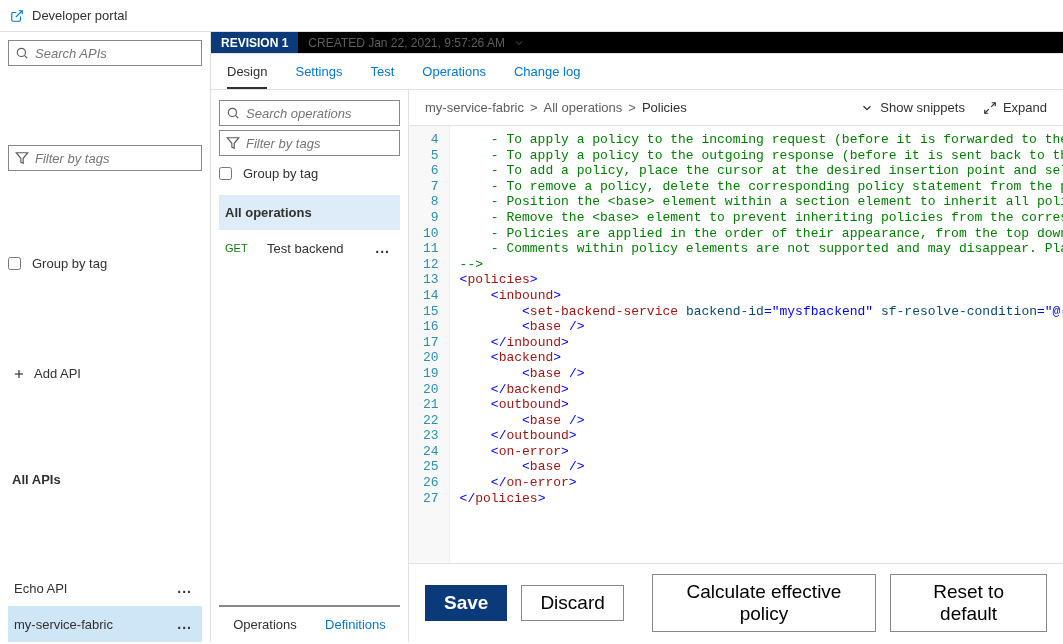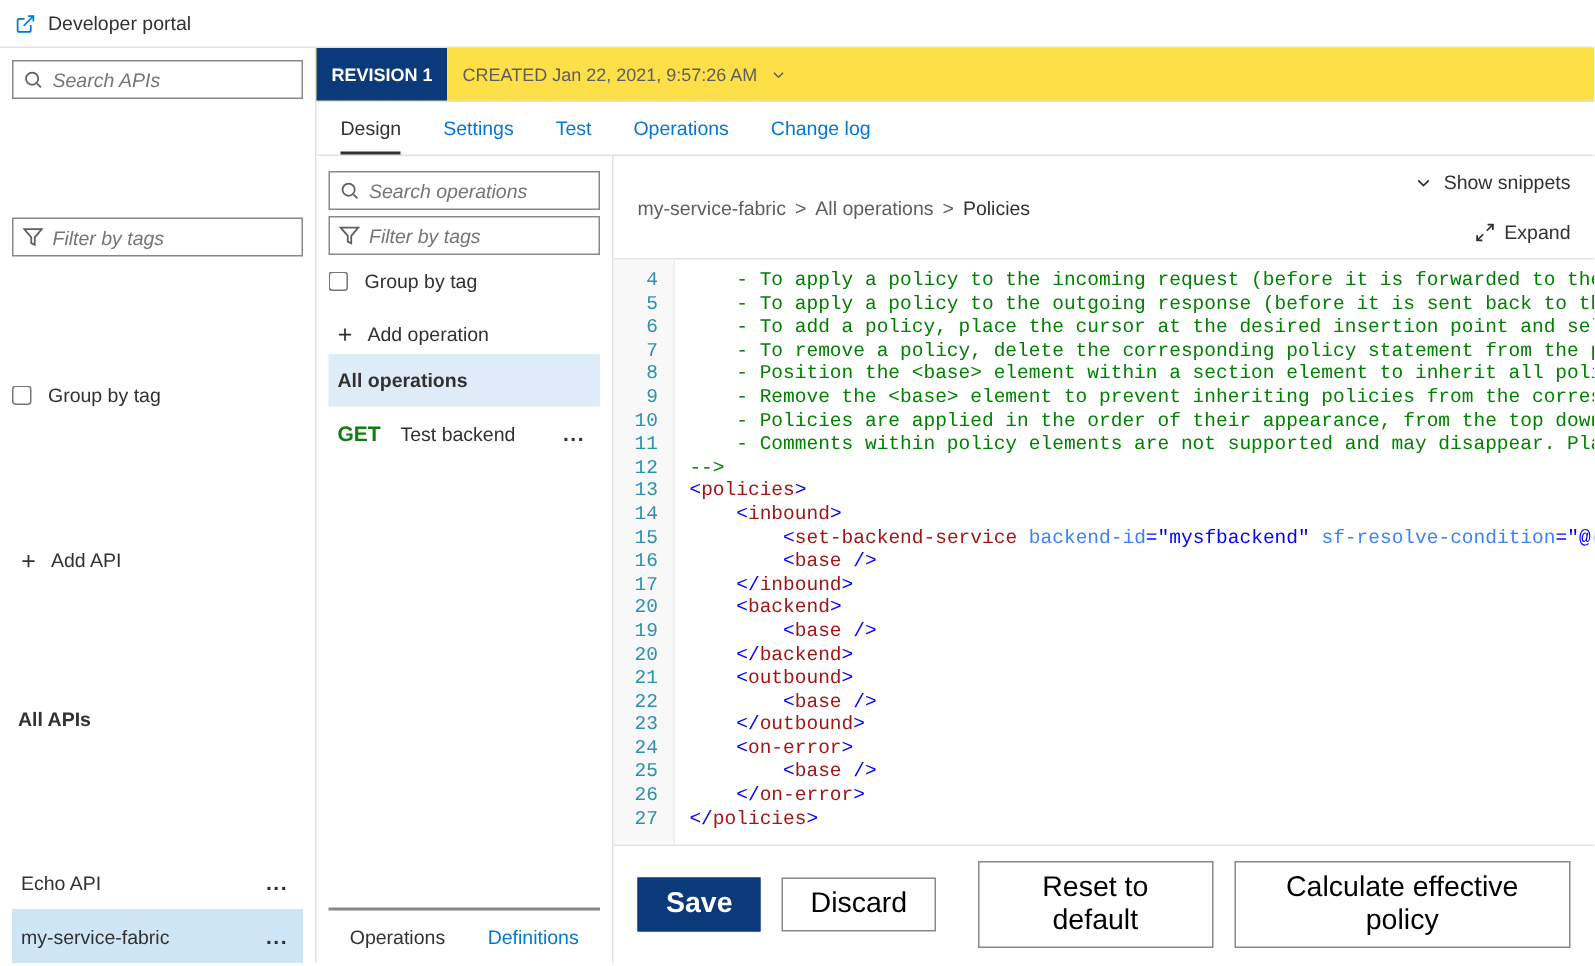--- a/index.html
+++ b/index.html
@@ -21,57 +21,57 @@
 
 .side-btn { display: flex; align-items: center; gap: 8px; padding: 6px 4px; cursor: pointer; }
 .side-btn svg { width: 14px; height: 14px; }
 
 .side-head { font-weight: 600; padding: 10px 4px 8px 4px; }
 
 .api-item { display: flex; align-items: center; justify-content: space-between; padding: 10px 6px; cursor: pointer; }
 .api-item.selected { background: #cfe6f7; }
 .dots { padding: 0 4px; cursor: pointer; letter-spacing: 1px; font-weight: bold; font-size: 14px; }
 
-.rev-bar { display: flex; align-items: stretch; background: #fde047; border-bottom: 1px solid #e1e1e1; height: 36px; font-size: 12px; }
+.rev-bar { display: flex; align-items: stretch; background: #000000; border-bottom: 1px solid #e1e1e1; height: 22px; font-size: 12px; }
 .rev-pill { background: #0b3a7a; color: #fff; font-weight: 600; padding: 0 10px; display: flex; align-items: center; }
 .rev-meta { display: flex; align-items: center; padding: 0 10px; gap: 8px; color: #605e5c; }
 .chev { width: 12px; height: 12px; }
 
 .tabs { display: flex; gap: 28px; padding: 10px 16px 0 16px; border-bottom: 1px solid #e1e1e1; }
 .tab { padding-bottom: 8px; cursor: pointer; color: #0078d4; }
 .tab.active { color: #323130; border-bottom: 2px solid #323130; }
 
 .work { display: flex; flex: 1; min-height: 0; }
 .ops-col { width: 198px; border-right: 1px solid #e1e1e1; display: flex; flex-direction: column; padding: 10px 8px 0 8px; }
 
 .op-row { display: flex; align-items: center; padding: 10px 6px; gap: 10px; cursor: pointer; }
 .op-row.allops { background: #deecf9; font-weight: 600; justify-content: space-between; }
-.verb { color: #107c10; font-weight: 700; font-size: 14px; width: 32px; }
+.verb { color: #107c10; font-weight: 400; font-size: 11px; width: 32px; }
 
 .bottom-tabs { margin-top: auto; border-top: 2px solid #8a8886; display: flex; justify-content: space-around; padding: 10px 0; }
 .btab { cursor: pointer; color: #323130; }
 .btab.link { color: #0078d4; }
 
 .editor-col { flex: 1; display: flex; flex-direction: column; min-width: 0; }
 .ed-head { display: flex; align-items: center; justify-content: space-between; padding: 10px 16px; }
 .crumbs { display: flex; gap: 6px; align-items: center; color: #605e5c; font-size: 13px; }
 .crumbs .cur { color: #323130; }
-.ed-tools { display: flex; gap: 18px; align-items: flex-end; flex-direction: column; }
+.ed-tools { display: flex; gap: 18px; align-items: center; }
 .tool { display: flex; align-items: center; gap: 6px; cursor: pointer; }
 .tool svg { width: 14px; height: 14px; }
 
 .code-wrap { flex: 1; display: flex; border-top: 1px solid #e1e1e1; font-family: Consolas, "Courier New", monospace; font-size: 13px; line-height: 1.2; overflow: hidden; }
 .gutter { background: #f8f8f8; color: #2b91af; text-align: right; padding: 6px 10px 6px 14px; border-right: 1px solid #eee; user-select: none; }
 .gutter div { height: 15.6px; }
 .code { padding: 6px 0 6px 10px; white-space: pre; overflow: hidden; }
 .code .ln { height: 15.6px; }
 .cmt { color: #008000; }
 .tagc { color: #a31515; }
 .pun { color: #0000ff; }
-.attn { color: #3b82f6; }
+.attn { color: #0c4a6e; }
 .attv { color: #0000ff; }
 
 .btn-bar { display: flex; align-items: center; padding: 10px 16px; gap: 14px; border-top: 1px solid #e1e1e1; }
 .btn { border: 1px solid #8a8886; background: #fff; padding: 6px 18px; cursor: pointer; font-size: 19px; }
 .btn.primary { background: #0b3a7a; color: #fff; border-color: #0b3a7a; font-weight: 600; }
 .spacer { flex: 1; }
 </style>
 </head>
 <body>
 
@@ -156,27 +156,20 @@
         <div class="search-box">
           <svg viewBox="0 0 24 24" fill="none" stroke="currentColor" stroke-width="2">
               <polygon points="22 3 2 3 10 12.5 10 19 14 21 14 12.5 22 3"></polygon>
             </svg>
           <input placeholder="Filter by tags" style="">
         </div>
         <label class="chk-row">
           <input type="checkbox" style="">
           <span>Group by tag</span>
         </label>
-        <div class="side-btn">
-          <svg viewBox="0 0 24 24" fill="none" stroke="currentColor" stroke-width="2">
-              <line x1="12" y1="5" x2="12" y2="19"></line>
-              <line x1="5" y1="12" x2="19" y2="12"></line>
-            </svg>
-          <span>Add operation</span>
-        </div>
         <div class="op-row allops">
           <span>All operations</span>
         </div>
         <div id="ops-list">
             <div class="op-row">
               <span class="verb">GET</span>
               <span style="flex: 1 1 0%;">Test backend</span>
               <span class="dots">...</span>
             </div>
           </div>
@@ -239,19 +232,19 @@
               <div>25</div>
               <div>26</div>
               <div>27</div>
             </div>
           <div class="code" id="code"><div class="ln"><span class="cmt">    - To apply a policy to the incoming request (before it is forwarded to the backend servi</span></div><div class="ln"><span class="cmt">    - To apply a policy to the outgoing response (before it is sent back to the caller), pla</span></div><div class="ln"><span class="cmt">    - To add a policy, place the cursor at the desired insertion point and select a policy f</span></div><div class="ln"><span class="cmt">    - To remove a policy, delete the corresponding policy statement from the policy document</span></div><div class="ln"><span class="cmt">    - Position the &lt;base&gt; element within a section element to inherit all policies from the </span></div><div class="ln"><span class="cmt">    - Remove the &lt;base&gt; element to prevent inheriting policies from the corresponding sectio</span></div><div class="ln"><span class="cmt">    - Policies are applied in the order of their appearance, from the top down.</span></div><div class="ln"><span class="cmt">    - Comments within policy elements are not supported and may disappear. Place your commen</span></div><div class="ln"><span class="cmt">--&gt;</span></div><div class="ln"><span class="pun">&lt;</span><span class="tagc">policies</span><span class="pun">&gt;</span></div><div class="ln"><span>    </span><span class="pun">&lt;</span><span class="tagc">inbound</span><span class="pun">&gt;</span></div><div class="ln"><span>        </span><span class="pun">&lt;</span><span class="tagc">set-backend-service</span><span> </span><span class="attn">backend-id</span><span class="pun">=</span><span class="attv">"mysfbackend"</span><span> </span><span class="attn">sf-resolve-condition</span><span class="pun">=</span><span class="attv">"@(context.LastEr</span></div><div class="ln"><span>        </span><span class="pun">&lt;</span><span class="tagc">base</span><span> </span><span class="pun">/&gt;</span></div><div class="ln"><span>    </span><span class="pun">&lt;/</span><span class="tagc">inbound</span><span class="pun">&gt;</span></div><div class="ln"><span>    </span><span class="pun">&lt;</span><span class="tagc">backend</span><span class="pun">&gt;</span></div><div class="ln"><span>        </span><span class="pun">&lt;</span><span class="tagc">base</span><span> </span><span class="pun">/&gt;</span></div><div class="ln"><span>    </span><span class="pun">&lt;/</span><span class="tagc">backend</span><span class="pun">&gt;</span></div><div class="ln"><span>    </span><span class="pun">&lt;</span><span class="tagc">outbound</span><span class="pun">&gt;</span></div><div class="ln"><span>        </span><span class="pun">&lt;</span><span class="tagc">base</span><span> </span><span class="pun">/&gt;</span></div><div class="ln"><span>    </span><span class="pun">&lt;/</span><span class="tagc">outbound</span><span class="pun">&gt;</span></div><div class="ln"><span>    </span><span class="pun">&lt;</span><span class="tagc">on-error</span><span class="pun">&gt;</span></div><div class="ln"><span>        </span><span class="pun">&lt;</span><span class="tagc">base</span><span> </span><span class="pun">/&gt;</span></div><div class="ln"><span>    </span><span class="pun">&lt;/</span><span class="tagc">on-error</span><span class="pun">&gt;</span></div><div class="ln"><span class="pun">&lt;/</span><span class="tagc">policies</span><span class="pun">&gt;</span></div></div>
         </div>
         <div class="btn-bar">
           <button class="btn primary">Save</button>
           <button class="btn">Discard</button>
           <div class="spacer"></div>
+          <button class="btn">Calculate effective policy</button>
           <button class="btn">Reset to default</button>
-          <button class="btn">Calculate effective policy</button>
         </div>
       </div>
     </div>
   </div>
 </div>
 
 </body></html>

